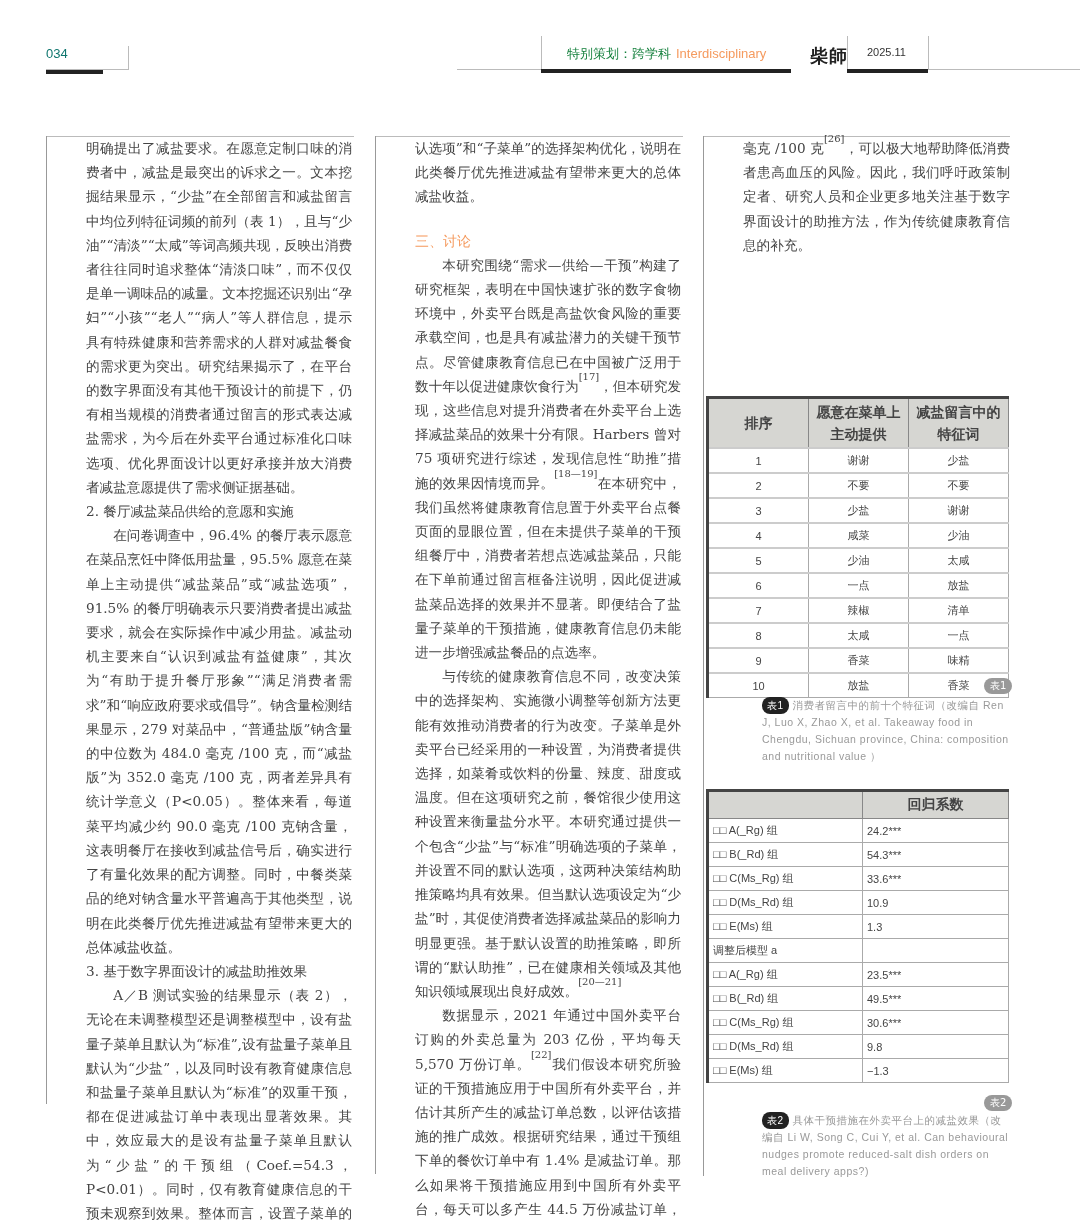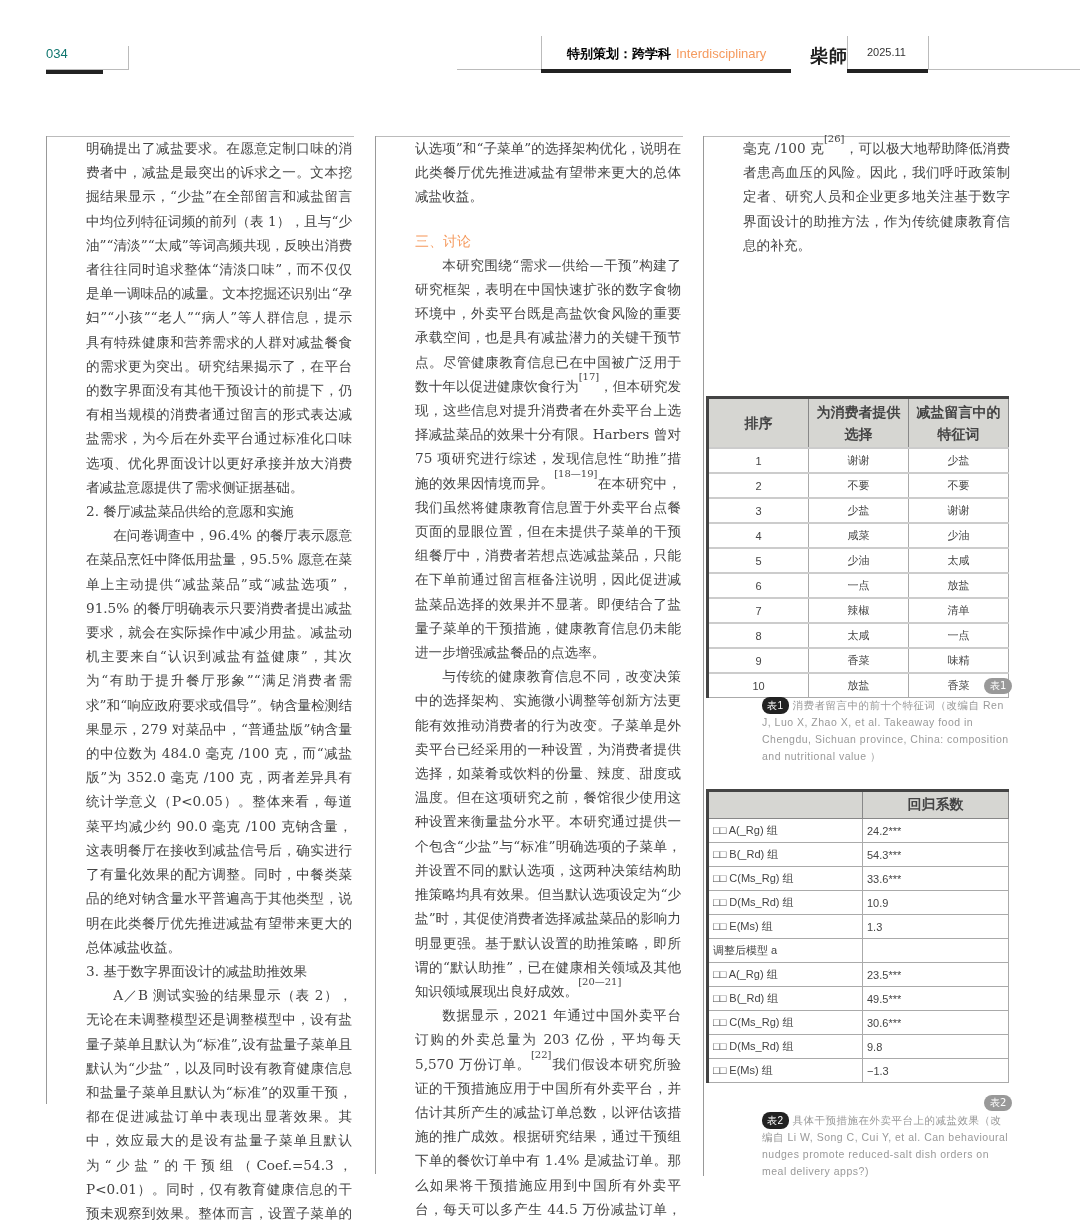--- a/index.html
+++ b/index.html
@@ -5,21 +5,21 @@
   html,body{margin:0;padding:0;background:#fff;}
   body{width:1080px;height:1221px;position:relative;overflow:hidden;font-family:"DejaVu Serif",serif;color:#333;}
   .hdr-page{position:absolute;left:46px;top:46px;font-family:"Liberation Sans",sans-serif;font-size:13px;color:#0f766e;}
   .hdr-left-line{position:absolute;left:46px;top:70px;width:57px;height:4px;background:#222;}
   .hdr-left-rule{position:absolute;left:46px;top:69px;width:83px;height:1px;background:#bbb;}
   .hdr-left-tick{position:absolute;left:128px;top:46px;width:1px;height:24px;background:#bbb;}
   .hdr-mid-rule{position:absolute;left:457px;top:69px;width:84px;height:1px;background:#bbb;}
   .hdr-section{position:absolute;left:541px;top:36px;width:250px;height:34px;border-left:1px solid #bbb;}
   .hdr-section-bar{position:absolute;left:541px;top:69px;width:250px;height:4px;background:#222;}
   .hdr-section-text{position:absolute;left:567px;top:45px;font-family:"Liberation Sans",sans-serif;font-size:13px;}
-  .hdr-section-cn{color:#000000;font-weight:bold;}
+  .hdr-section-cn{color:#15803d;font-weight:normal;}
   .hdr-section-en{color:#f59a5e;margin-left:5px;}
   .hdr-logo-box{position:absolute;left:791px;top:36px;width:56px;height:34px;}
   .hdr-logo{position:absolute;left:810px;top:44px;font-family:"DejaVu Sans",sans-serif;font-weight:bold;font-size:18px;color:#222;letter-spacing:1px;}
   .hdr-date-box{position:absolute;left:847px;top:36px;width:80px;height:34px;border-left:1px solid #bbb;border-right:1px solid #bbb;}
   .hdr-date-bar{position:absolute;left:847px;top:69px;width:81px;height:4px;background:#222;}
   .hdr-date{position:absolute;left:867px;top:46px;font-family:"Liberation Sans",sans-serif;font-size:11px;color:#333;}
   .hdr-right-rule{position:absolute;left:928px;top:69px;width:152px;height:1px;background:#bbb;}
 
   .col{position:absolute;font-size:13.6px;line-height:24.2px;color:#444;text-align:justify;}
   .col p{margin:0;padding-left:38px;}
@@ -89,21 +89,21 @@
 </div>
 
 <div class="col col3">
   <p><span>毫克 /100 克</span><sup>[26]</sup><span>，可以极大地帮助降低消费者患高血压的风险。因此，我们呼吁政策制定者、研究人员和企业更多地关注基于数字界面设计的助推方法，作为传统健康教育信息的补充。</span></p>
 </div>
 
 <table class="t1">
   <thead>
     <tr>
       <th style="width:100px">排序</th>
-      <th style="width:100px">为消费者提供选择</th>
+      <th style="width:100px">愿意在菜单上主动提供</th>
       <th style="width:100px">减盐留言中的特征词</th>
     </tr>
   </thead>
   <tbody id="t1body">
       <tr>
         <td>1</td>
         <td>谢谢</td>
         <td>少盐</td>
       </tr>
       <tr>

